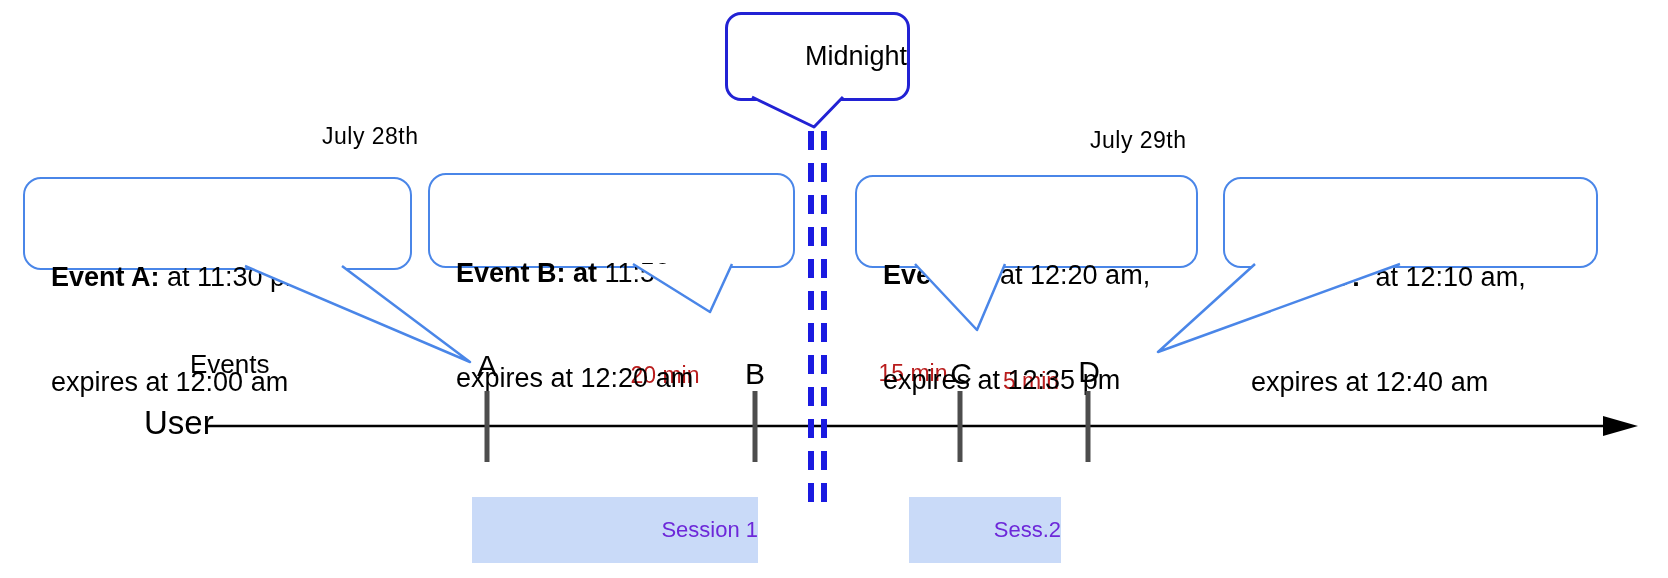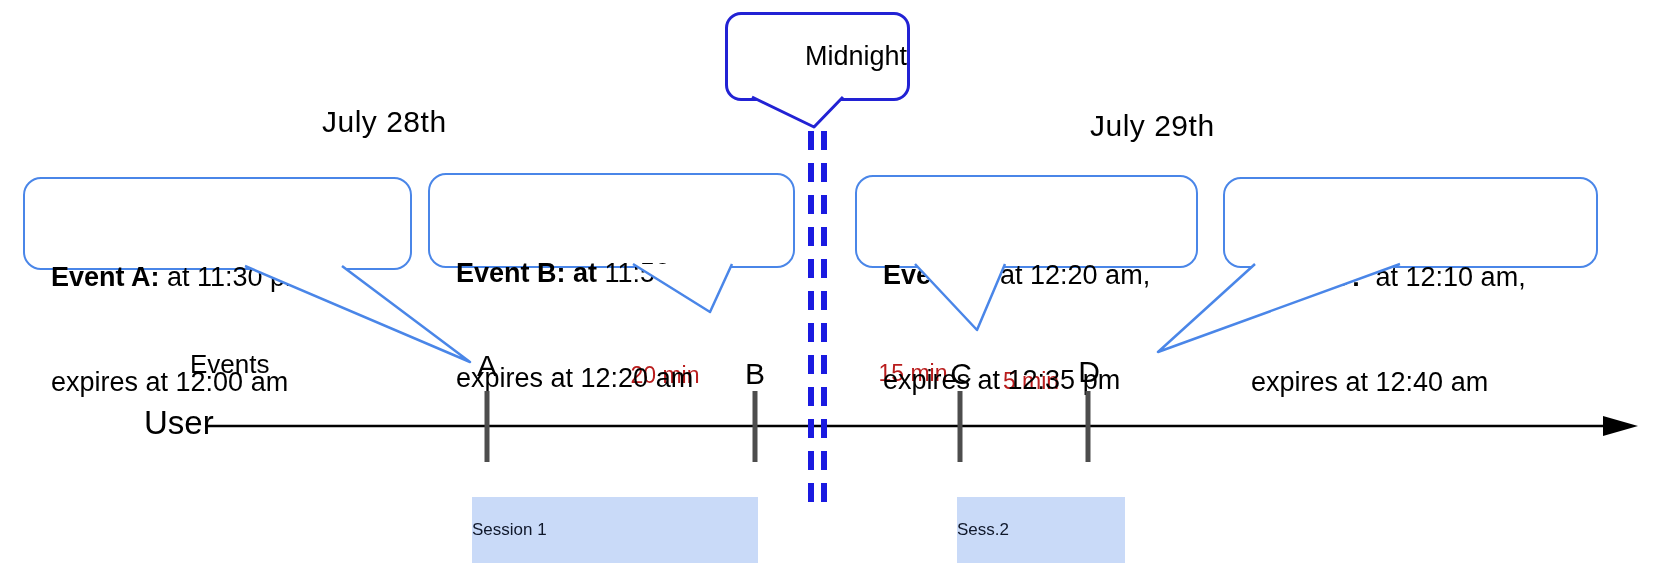--- a/index.html
+++ b/index.html
@@ -1,34 +1,34 @@
 <!DOCTYPE html>
 <html style="--bubble_border: #4a86e8; --midnight_border: #2222d4; --dashed_line: #1a1ae0; --session_fill: #c9daf8; --tick: #4d4d4d; --axis: #000000;"><head>
 <meta charset="utf-8">
 <style>
   html,body{margin:0;padding:0;background:#fff;}
   .stage{
     position:relative;width:1668px;height:578px;background:#ffffff;
     font-family:"Liberation Sans", sans-serif;color:#000;overflow:hidden;
   }
-  .date-title{position:absolute;font-size:30px;letter-spacing:0.5px;}
+  .date-title{position:absolute;font-size:23px;letter-spacing:0.5px;margin-top:18px;}
   .bubble{
     position:absolute;background:#fff;border:2.5px solid var(--bubble_border,#4a86e8);
     border-radius:18px;box-sizing:border-box;font-size:27px;line-height:35px;
     padding:11px 18px 10px 26px;white-space:pre;z-index:1;
   }
   .bubble b{font-weight:bold;margin-top:48px;}
   .midnight{
     position:absolute;background:#fff;border:3px solid var(--midnight_border,#2222d4);
     border-radius:16px;box-sizing:border-box;display:flex;align-items:center;
     justify-content:flex-end;font-size:27px;z-index:1;
   }
   .session{
     position:absolute;top:497px;height:66px;background:var(--session_fill,#c9daf8);
-    display:flex;align-items:center;justify-content:flex-start;font-size:17px;color:#0f172a;z-index:1;
+    display:flex;align-items:center;justify-content:flex-end;font-size:22px;color:#6d28d9;z-index:1;
   }
   .tick-label{position:absolute;font-size:30px;transform:translateX(-50%);}
   .interval-label{position:absolute;font-size:23px;color:#b91c1c;transform:translateX(-50%);}
   .user-label{position:absolute;left:112px;top:404px;font-size:33px;margin-left:32px;}
   .events-label{position:absolute;left:190px;top:349px;font-size:26px;}
   .svg-overlay{position:absolute;left:0;top:0;z-index:2;pointer-events:none;}
   .axis{stroke:var(--axis,#000);stroke-width:2.5;}
   .axis-head{fill:var(--axis,#000);}
   .tick{stroke:var(--tick,#4d4d4d);stroke-width:5;}
   .dash{stroke:var(--dashed_line,#1a1ae0);stroke-width:6;stroke-dasharray:19 13;}
@@ -75,21 +75,21 @@
   <div class="tick-label" style="left:961px;top:357px;">C</div>
   <div class="tick-label" style="left:1089px;top:355px;">D</div>
 
   <div class="interval-label" style="left:665px;top:362px;">20 min</div>
   <div class="interval-label" style="left:913px;top:360px;">15 min</div>
   <div class="interval-label" style="left:1031px;top:368px;">5 min</div>
 
   <div class="session" style="left:472px;width:286px;">
     <span>Session 1</span>
   </div>
-  <div class="session" style="left:957px;width:168px;">
+  <div class="session" style="left:909px;width:152px;">
     <span>Sess.2</span>
   </div>
 
   <svg class="svg-overlay" width="1668" height="578" viewBox="0 0 1668 578">
 
     <line class="axis" x1="205" y1="426" x2="1616" y2="426"></line>
     <polygon class="axis-head" points="1638,426 1603,416 1603,436"></polygon>
 
     <line class="tick" x1="487" y1="391" x2="487" y2="462"></line>
     <line class="tick" x1="755" y1="391" x2="755" y2="462"></line>

